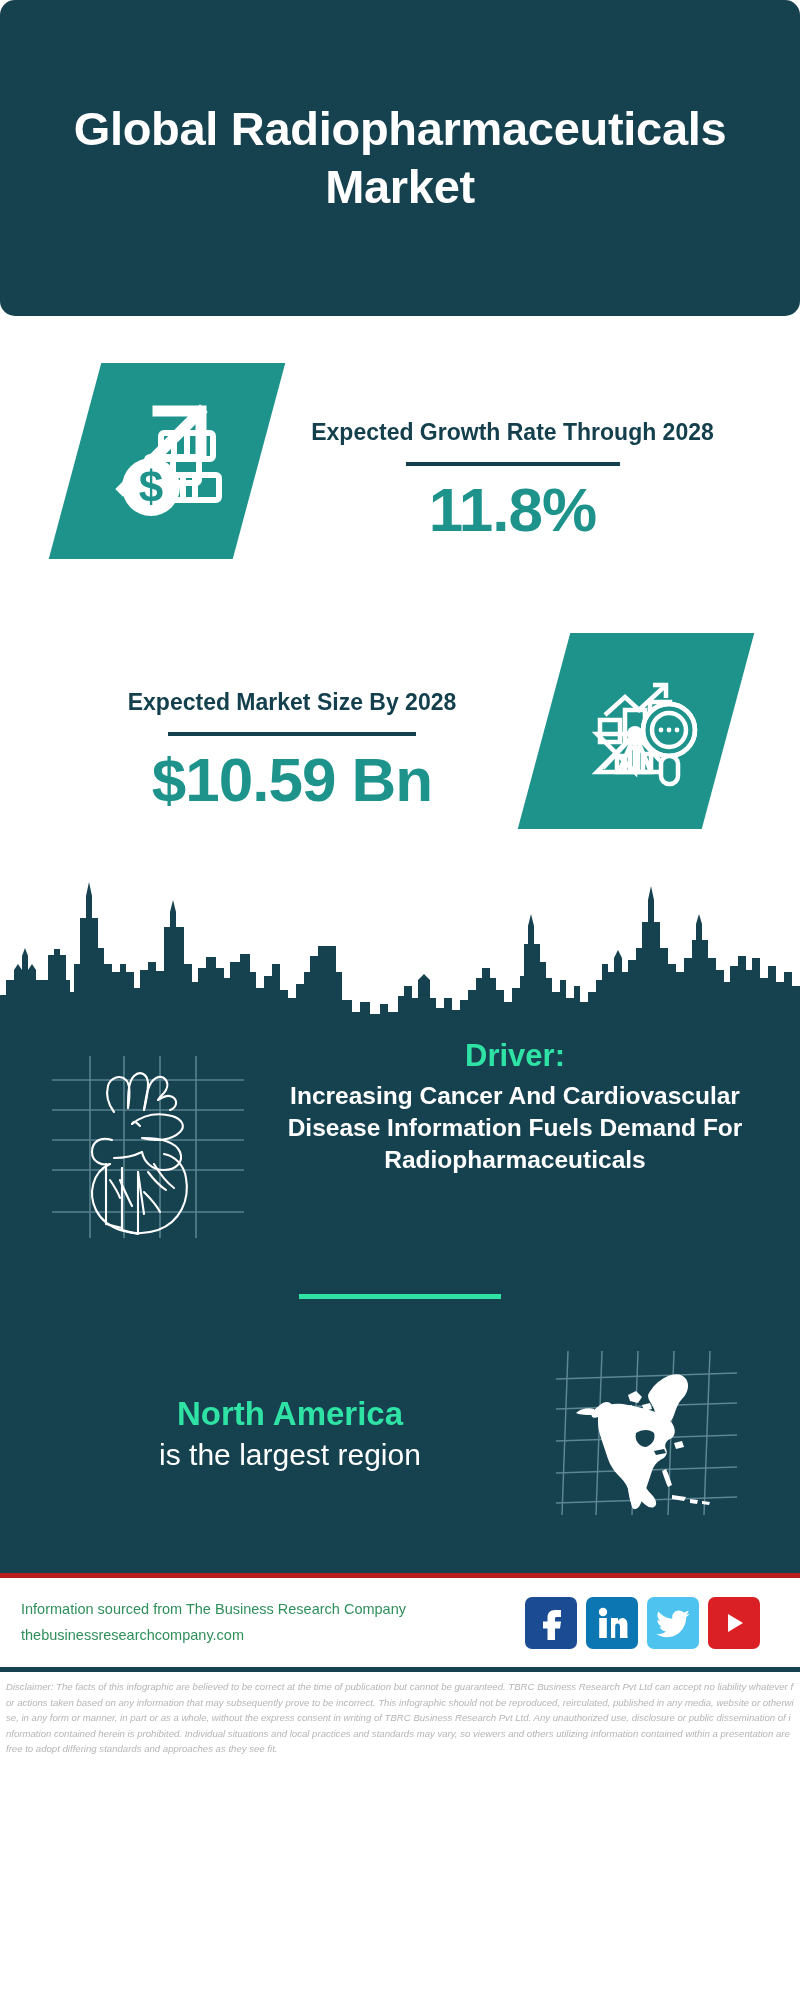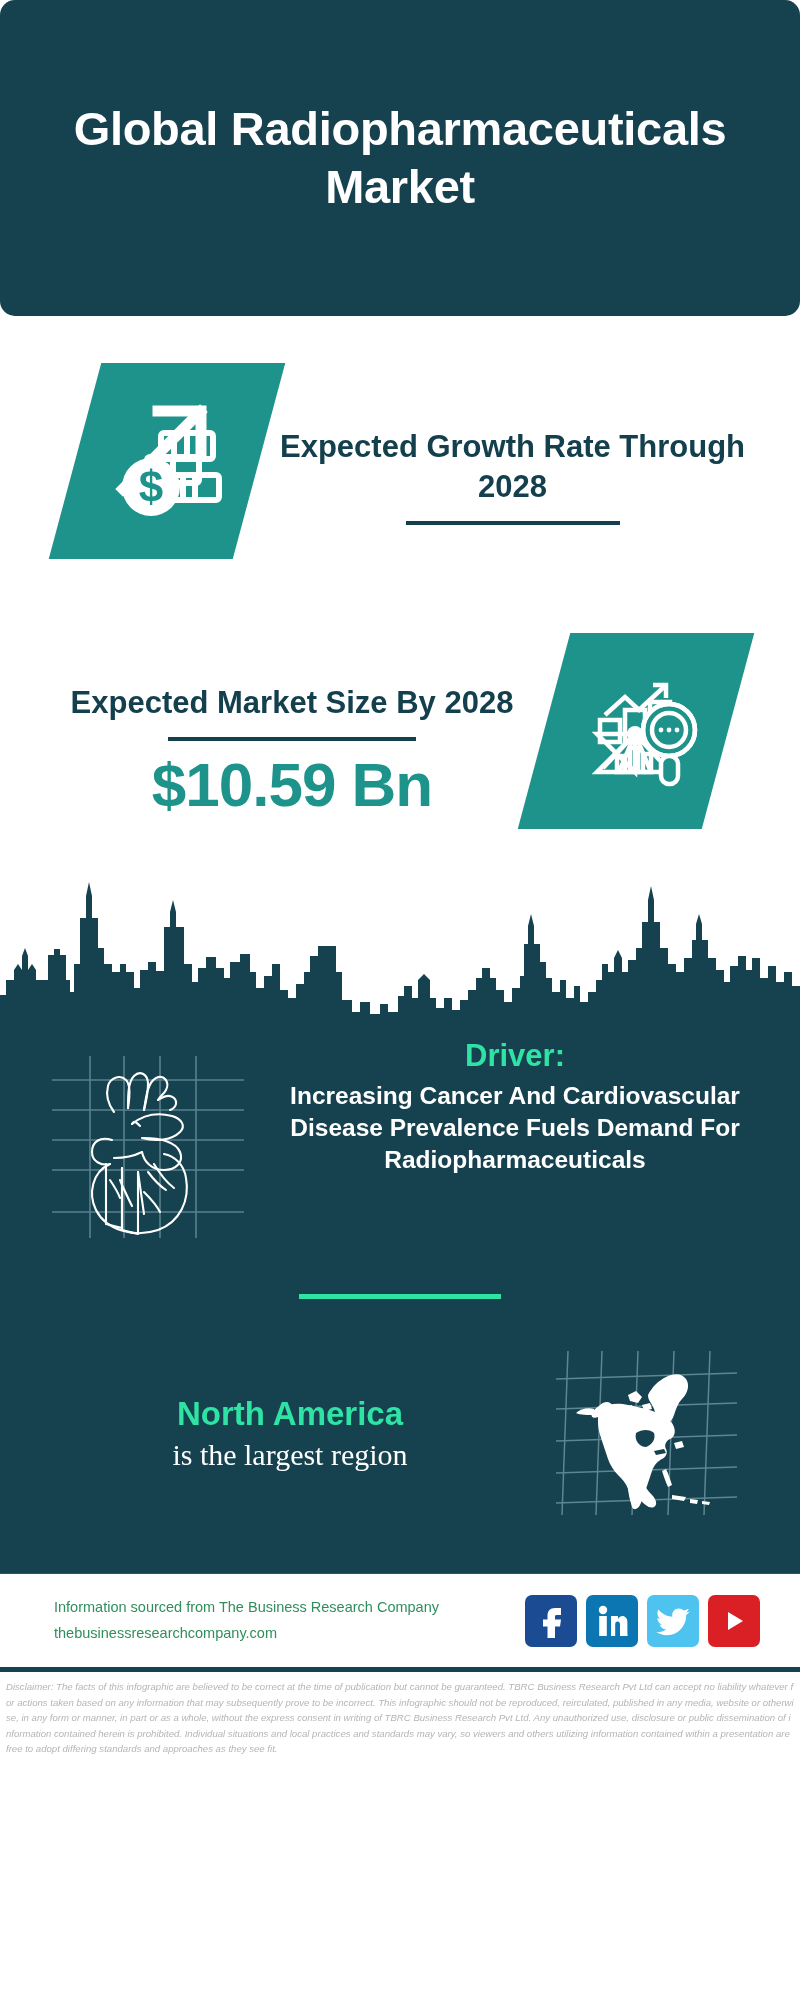--- a/index.html
+++ b/index.html
@@ -46,21 +46,21 @@
     flex:0 0 auto;
   }
   .para > .unskew{ transform:skewX(15deg); display:block; line-height:0; }
 
   .para.growth-icon{ width:184px; height:196px; margin-left:75px; }
   .para.analytics-icon{ width:184px; height:196px; margin-right:72px; }
 
   .stat-text{ flex:1 1 auto; text-align:center; }
   .stat-title{
     color:#14404e;
-    font-size:31px;
+    font-size:23px;
     font-weight:bold;
     line-height:1.28;
     margin-top:40px;
   }
   .stat-rule{
     width:214px; height:4px; background:#14404e;
     margin:14px auto 10px auto;
   }
   .stat-rule.wide{ width:248px; }
   .stat-value{
@@ -114,34 +114,34 @@
 
   .region-row{
     display:flex; align-items:center;
     padding:0 0 40px 0;
   }
   .region-text{ flex:1 1 auto; text-align:center; padding-left:26px; }
   .region-name{
     color:#2fe3a5; font-size:33px; font-weight:bold; line-height:1.3;
   }
   .region-sub{
-    color:#ffffff; font-size:30px; font-weight:normal; line-height:1.28;font-family:Liberation Serif, serif;
+    color:#ffffff; font-size:30px; font-weight:normal; line-height:1.28;
   }
   .map-wrap{ flex:0 0 auto; width:188px; margin-right:58px; }
 
   
   .footer-bar{
     background:#16414f; height:10px; width:100%;
   }
   .footer{
     background:#ffffff;
     height:94px;
     display:flex; align-items:center;
-    padding:0 40px 0 54px;
-    border-top:1px solid #b91c1c;
+    padding:0 40px 0 21px;
+    border-top:5px solid #b91c1c;
   }
   .source{
     flex:1 1 auto;
     color:#2f8f5b;
     font-size:14.5px;
     line-height:1.75;
   }
   .socials{ display:flex; gap:9px; flex:0 0 auto; }
   .social{
     width:52px; height:52px; border-radius:7px;
@@ -194,20 +194,21 @@
           </g>
 
           <circle cx="50" cy="92" r="29" fill="#ffffff"></circle>
           <text x="50" y="107" text-anchor="middle" font-family="Liberation Sans, sans-serif" font-size="44" font-weight="bold" fill="#1d938b">$</text>
         </svg>
       </span>
     </div>
     <div class="stat-text">
       <div class="stat-title">Expected Growth Rate Through 2028</div>
       <div class="stat-rule"></div>
+      <div class="stat-value">11.8%</div>
     </div>
   </div>
 
   <div class="stat-row size">
     <div class="stat-text">
       <div class="stat-title">Expected Market Size By 2028</div>
       <div class="stat-rule wide"></div>
       <div class="stat-value">$10.59 Bn</div>
     </div>
     <div class="para analytics-icon">
@@ -310,21 +311,21 @@
           <path d="M96 140 C102 146 108 152 112 160"></path>
           <path d="M100 120 C106 128 112 134 118 138"></path>
           <path d="M106 112 C112 122 118 130 126 136"></path>
           <path d="M72 128 C76 138 80 146 84 154"></path>
           <path d="M62 128 C66 134 70 140 72 146"></path>
         </g>
       </svg>
     </div>
     <div class="driver-text">
       <div class="driver-label">Driver:</div>
-      <div class="driver-body">Increasing Cancer And Cardiovascular Disease Prevalence Fuels Demand For Radiopharmaceuticals</div>
+      <div class="driver-body">Increasing Cancer And Cardiovascular Disease Information Fuels Demand For Radiopharmaceuticals</div>
     </div>
   </div>
 
   <div class="mint-rule"></div>
 
   <div class="region-row">
     <div class="region-text">
       <div class="region-name">North America</div>
       <div class="region-sub">is the largest region</div>
     </div>

